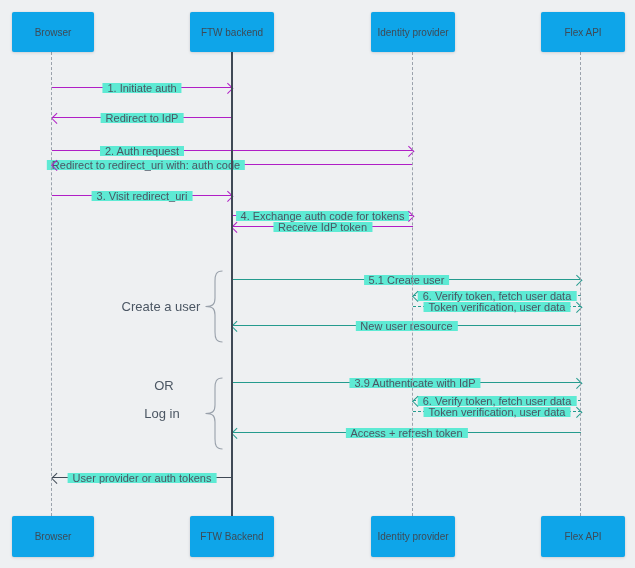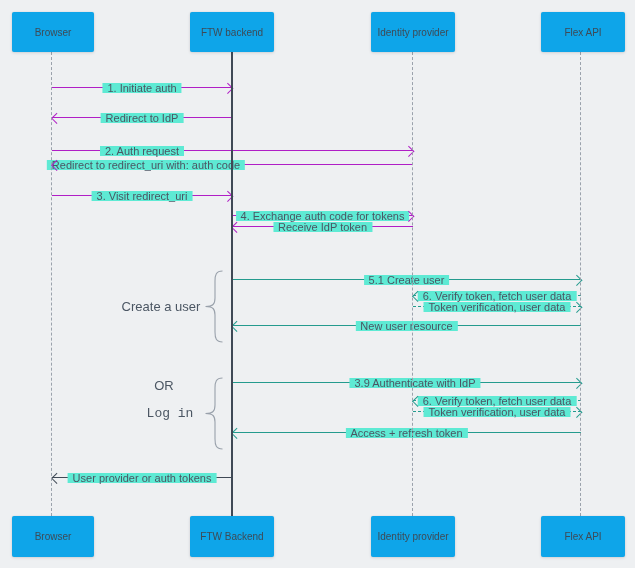--- a/index.html
+++ b/index.html
@@ -168,21 +168,21 @@
   <svg class="brace" style="left:202px;top:270px;" width="22" height="73" viewBox="0 0 22 73">
     <path d="M20.5,1 C14,1 13,5 13,11 L13,28 C13,34 11,36.5 3.5,36.5 C11,36.5 13,39 13,45 L13,62 C13,68 14,72 20.5,72" fill="none" stroke="#99a1ab" stroke-width="1.1"></path>
   </svg>
   <div class="seclbl" style="left:161px;top:306px;">Create a user</div>
 
   <div class="seclbl" style="left:164px;top:341px;margin-top:44px;">OR</div>
 
   <svg class="brace" style="left:202px;top:377px;" width="22" height="73" viewBox="0 0 22 73">
     <path d="M20.5,1 C14,1 13,5 13,11 L13,28 C13,34 11,36.5 3.5,36.5 C11,36.5 13,39 13,45 L13,62 C13,68 14,72 20.5,72" fill="none" stroke="#99a1ab" stroke-width="1.1"></path>
   </svg>
-  <div class="seclbl" style="left:170px;top:413px;font-family:Liberation Mono, monospace;">Log in</div>
+  <div class="seclbl" style="left:162px;top:413px;">Log in</div>
 
   <div class="lifeline" style="left:51px;"></div>
   <div class="lifeline solid" style="left:231px;"></div>
   <div class="lifeline" style="left:412px;"></div>
   <div class="lifeline" style="left:580px;"></div>
 
   <div class="actor" style="left:12px;top:12px;width:82px;">Browser</div>
   <div class="actor" style="left:190px;top:12px;width:84px;">FTW backend</div>
   <div class="actor" style="left:371px;top:12px;width:84px;">Identity provider</div>
   <div class="actor" style="left:541px;top:12px;width:84px;">Flex API</div>

